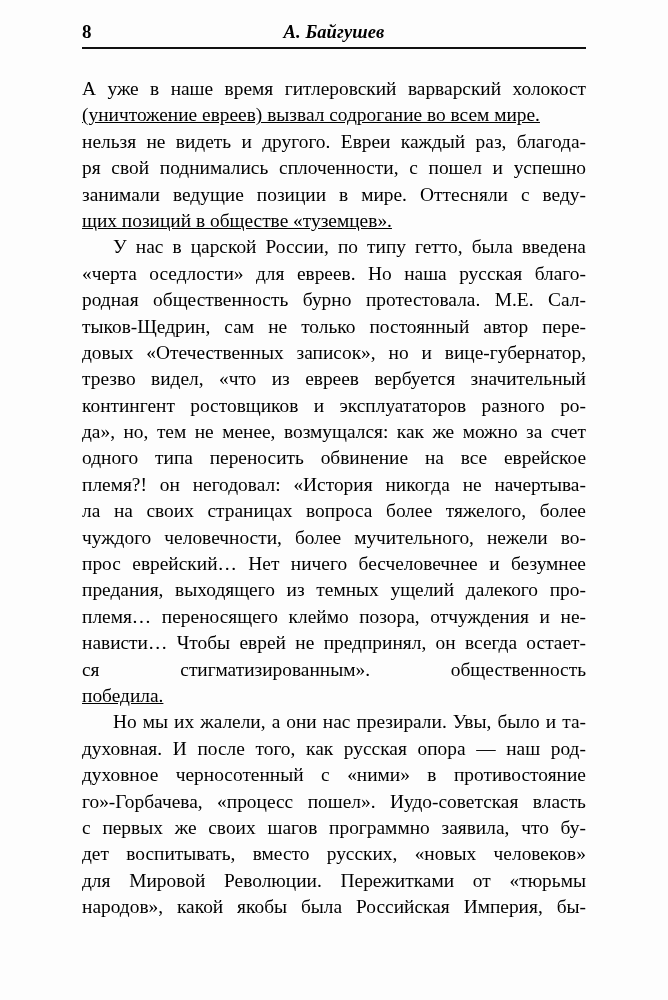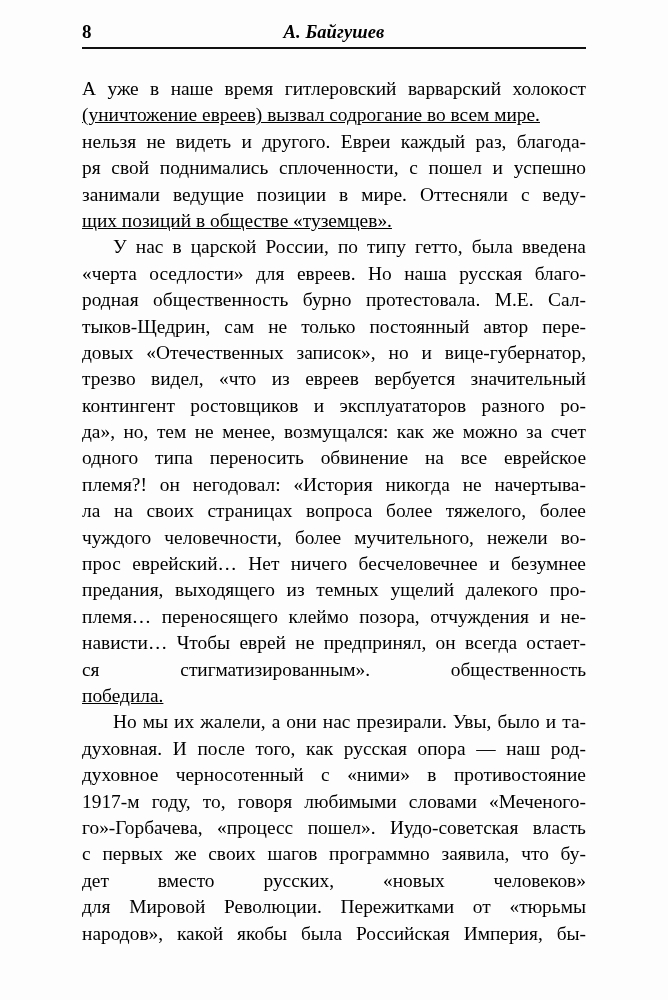--- a/index.html
+++ b/index.html
@@ -322,48 +322,40 @@
       </div>
       <div class="line just">
         <span>духовное</span>
         <span>черносотенный</span>
         <span>с</span>
         <span>«ними»</span>
         <span>в</span>
         <span>противостояние</span>
       </div>
       <div class="line just">
-        <span>1917-м</span>
-        <span>году,</span>
-        <span>то,</span>
-        <span>говоря</span>
-        <span>любимыми</span>
-        <span>словами</span>
-        <span>«Меченого-</span>
-      </div>
-      <div class="line just">
         <span>го»-Горбачева,</span>
         <span>«процесс</span>
         <span>пошел».</span>
         <span>Иудо-советская</span>
         <span>власть</span>
       </div>
       <div class="line just">
         <span>с</span>
         <span>первых</span>
         <span>же</span>
         <span>своих</span>
         <span>шагов</span>
         <span>программно</span>
         <span>заявила,</span>
         <span>что</span>
         <span>бу-</span>
       </div>
       <div class="line just">
         <span>дет</span>
+        <span>воспитывать,</span>
         <span>вместо</span>
         <span>русских,</span>
         <span>«новых</span>
         <span>человеков»</span>
       </div>
       <div class="line just">
         <span>для</span>
         <span>Мировой</span>
         <span>Революции.</span>
         <span>Пережитками</span>

